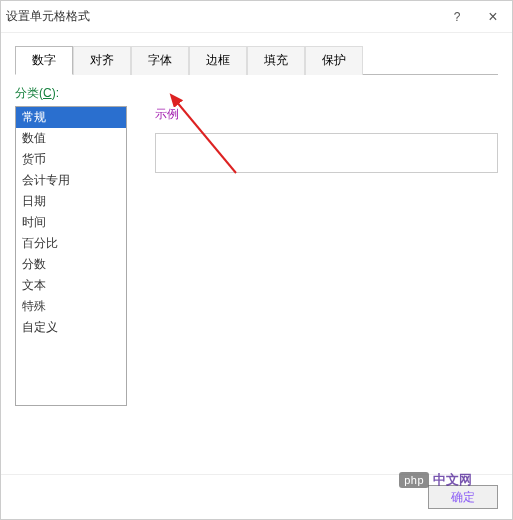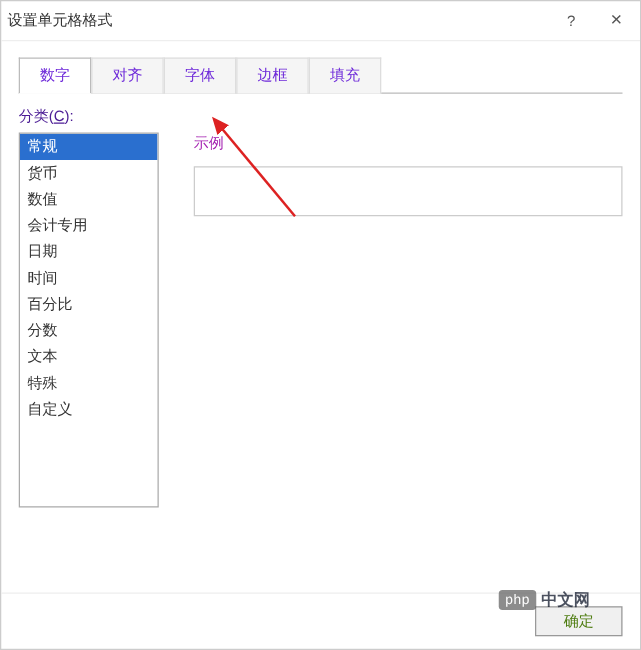--- a/index.html
+++ b/index.html
@@ -3,38 +3,38 @@
   <meta charset="utf-8">
   <style>
     * { box-sizing: border-box; margin: 0; padding: 0; }
     body { font-family: "Microsoft YaHei", "SimSun", Arial, sans-serif; font-size: 12px; background: #fff; }
     .dialog { width: 513px; height: 520px; border: 1px solid #ccc; background: #fff; display: flex; flex-direction: column; position: relative; }
     .titlebar { height: 32px; display: flex; align-items: center; padding: 0 1px; border-bottom: 1px solid #eee; }
     .titlebar-title { flex: 1; font-size: 12px; color: #333; padding-left: 4px; }
     .titlebar-btn { width: 36px; height: 28px; display: flex; align-items: center; justify-content: center; color: #555; cursor: pointer; }
     .content { flex: 1; padding: 12px 14px 10px 14px; display: flex; flex-direction: column; position: relative; }
     .tabs { display: flex; border-bottom: 1px solid #bbb; margin-bottom: 10px; }
-    .tab { padding: 5px 16px; border: 1px solid transparent; border-bottom: none; font-size: 12px; color: #6d28d9; cursor: pointer; background: #f5f5f5; border-color: #ddd; margin-right: 0; position: relative; top: 1px; }
+    .tab { padding: 5px 16px; border: 1px solid transparent; border-bottom: none; font-size: 12px; color: #000000; cursor: pointer; background: #f5f5f5; border-color: #ddd; margin-right: 0; position: relative; top: 1px; }
     .tab.active { background: #fff; border: 1px solid #bbb; border-bottom: 1px solid #fff; }
     
-    .cat-label { font-size: 12px; color: #4c1d95; margin-bottom: 4px; }
+    .cat-label { font-size: 12px; color: #15803d; margin-bottom: 4px; }
     .cat-label u { text-decoration: underline; }
     .body-row { display: flex; gap: 28px; flex: 1; }
     .listbox { width: 112px; height: 300px; border: 1px solid #aaa; background: #fff; overflow-y: scroll; font-size: 12px; }
     .list-item { padding: 2px 6px; color: #333; cursor: pointer; }
     .list-item.selected { background: #2a6fcf; color: #fff; }
     .right { flex: 1; display: flex; flex-direction: column; }
     .sample-label { font-size: 12px; color: #a21caf; margin-bottom: 10px; }
     .sample-box { border: 1px solid #ccc; height: 40px; background: #fff; margin-bottom: 12px; }
     .desc { font-size: 12px; color: #333; }
     .footer { display: flex; justify-content: flex-end; gap: 8px; padding: 10px 14px; border-top: 1px solid #eee; position: relative; }
-    .btn { min-width: 70px; height: 24px; border: 1px solid #999; background: #f0f0f0; font-size: 12px; color: #4d7c0f; cursor: pointer; }
+    .btn { min-width: 70px; height: 24px; border: 1px solid #999; background: #f0f0f0; font-size: 12px; color: #8b5cf6; cursor: pointer; }
     .watermark { position: absolute; right: 40px; bottom: 30px; display: flex; align-items: center; gap: 4px; opacity: 0.75; pointer-events: none; justify-content: center; }
     .wm-logo { background: #666; color: #fff; font-size: 11px; padding: 2px 5px; border-radius: 3px; letter-spacing: 0.5px; }
-    .wm-text { font-size: 13px; color: #0f172a; font-weight: bold; }
+    .wm-text { font-size: 13px; color: #4c1d95; font-weight: bold; }
     .arrow-svg { position: absolute; left: 165px; top: 60px; pointer-events: none; }
     
     
     .listbox::-webkit-scrollbar { width: 14px; }
     .listbox::-webkit-scrollbar-track { background: #f0f0f0; }
     .listbox::-webkit-scrollbar-thumb { background: #c8c8c8; }
     .listbox::-webkit-scrollbar-button { background: #e8e8e8; height: 14px; }
   </style>
 </head>
 <body>
@@ -46,40 +46,41 @@
     <div class="titlebar-btn" style="font-size:16px;">×</div>
   </div>
 
   <div class="content">
     <div class="tabs">
       <div class="tab active">数字</div>
       <div class="tab">对齐</div>
       <div class="tab">字体</div>
       <div class="tab">边框</div>
       <div class="tab">填充</div>
+      <div class="tab">保护</div>
     </div>
 
     <svg class="arrow-svg" width="90" height="90">
       <defs>
         <marker id="ah" markerWidth="8" markerHeight="8" refX="2" refY="3" orient="auto">
           <path d="M0,0 L0,6 L7,3 z" fill="#d22"></path>
         </marker>
       </defs>
       <line x1="70" y1="80" x2="10" y2="8" stroke="#d22" stroke-width="2" marker-end="url(#ah)"></line>
     </svg>
 
     <div class="cat-label">
       <span>分类(</span><u>C</u><span>):</span>
     </div>
 
     <div class="body-row">
       <div class="listbox">
         <div class="list-item selected">常规</div>
+        <div class="list-item">数值</div>
         <div class="list-item">货币</div>
-        <div class="list-item">数值</div>
         <div class="list-item">会计专用</div>
         <div class="list-item">日期</div>
         <div class="list-item">时间</div>
         <div class="list-item">百分比</div>
         <div class="list-item">分数</div>
         <div class="list-item">文本</div>
         <div class="list-item">特殊</div>
         <div class="list-item">自定义</div>
       </div>
 

